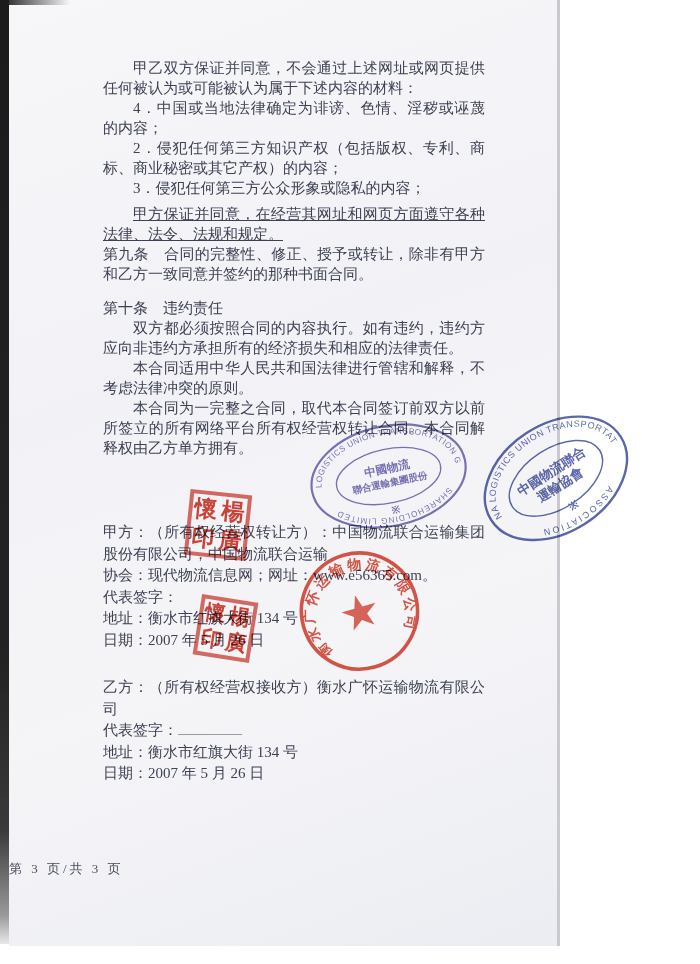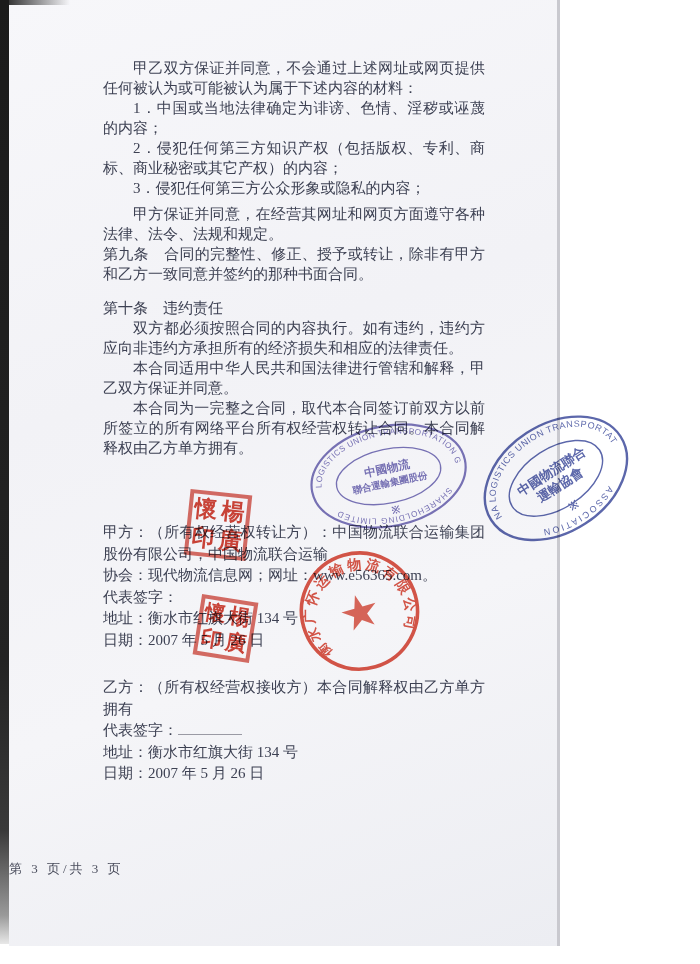--- a/index.html
+++ b/index.html
@@ -11,21 +11,21 @@
   .edge-top{position:absolute;left:0;top:0;width:70px;height:5px;
     background:linear-gradient(90deg,#1b1b1b,rgba(27,27,27,0));}
   
   .paper{position:absolute;left:9px;top:0;width:551px;height:946px;
     background:linear-gradient(160deg,#f7f7fa 0%,#f2f2f6 38%,#f5f5f8 66%,#ecedf2 100%);
     border-right:3px solid #c9c9cf;box-sizing:border-box;}
   .content{position:relative;box-sizing:border-box;padding:58px 72px 0 94px;
     color:#3d4153;font-size:15px;line-height:20px;}
   .content p{margin:0;text-align:justify;}
   .indent{text-indent:2em;}
-  .gap-s{margin-top:6px!important;}
+  .gap-s{margin-top:6px!important;text-decoration:underline;}
   .gap-m{margin-top:14px!important;}
   .party{margin:0;line-height:21.5px;}
   .party-a{margin-top:64px;}
   .party-b{margin-top:26px;}
   .sign-line{display:inline-block;width:64px;border-bottom:1px solid #9a9aa4;height:12px;}
   .footer{position:absolute;left:0;top:860px;width:100%;text-align:left;
     color:#4a4d5c;font-size:13px;letter-spacing:3px;}
   
   .stamp{position:absolute;mix-blend-mode:multiply;opacity:.88;}
   .seal-square{display:grid;grid-template-columns:1fr 1fr;place-items:center;
@@ -40,40 +40,40 @@
   svg text{font-family:"Liberation Sans","DejaVu Sans",sans-serif;}
   svg .cjk{font-family:"Liberation Serif","DejaVu Serif",serif;font-weight:bold;}
 </style>
 </head>
 <body>
 
 <div class="scan">
   <div class="paper">
     <div class="content">
       <p class="indent">甲乙双方保证并同意，不会通过上述网址或网页提供任何被认为或可能被认为属于下述内容的材料：</p>
-      <p class="indent">1．中国或当地法律确定为诽谤、色情、淫秽或诬蔑的内容；</p>
+      <p class="indent">4．中国或当地法律确定为诽谤、色情、淫秽或诬蔑的内容；</p>
       <p class="indent">2．侵犯任何第三方知识产权（包括版权、专利、商标、商业秘密或其它产权）的内容；</p>
       <p class="indent">3．侵犯任何第三方公众形象或隐私的内容；</p>
       <p class="indent gap-s">甲方保证并同意，在经营其网址和网页方面遵守各种法律、法令、法规和规定。</p>
       <p>第九条　合同的完整性、修正、授予或转让，除非有甲方和乙方一致同意并签约的那种书面合同。</p>
       <p class="gap-m">第十条　违约责任</p>
       <p class="indent">双方都必须按照合同的内容执行。如有违约，违约方应向非违约方承担所有的经济损失和相应的法律责任。</p>
-      <p class="indent">本合同适用中华人民共和国法律进行管辖和解释，甲乙双方保证并同意。</p>
+      <p class="indent">本合同适用中华人民共和国法律进行管辖和解释，不考虑法律冲突的原则。</p>
       <p class="indent">本合同为一完整之合同，取代本合同签订前双方以前所签立的所有网络平台所有权经营权转让合同。本合同解释权由乙方单方拥有。</p>
 
       <div class="party-a">
         <p class="party">甲方：（所有权经营权转让方）：中国物流联合运输集团股份有限公司，中国物流联合运输</p>
         <p class="party">协会：现代物流信息网；网址：www.e56365.com。</p>
         <p class="party">代表签字：</p>
         <p class="party">地址：衡水市红旗大街 134 号</p>
         <p class="party">日期：2007 年 5 月 26 日</p>
       </div>
 
       <div class="party-b">
-        <p class="party">乙方：（所有权经营权接收方）本合同解释权由乙方单方拥有</p>
+        <p class="party">乙方：（所有权经营权接收方）衡水广怀运输物流有限公司</p>
         <p class="party"><span>代表签字：</span><span class="sign-line"></span></p>
         <p class="party">地址：衡水市红旗大街 134 号</p>
         <p class="party">日期：2007 年 5 月 26 日</p>
       </div>
     </div>
 
     <div class="footer">第 3 页/共 3 页</div>
   </div>
 
   <div class="stamp oval-group">

